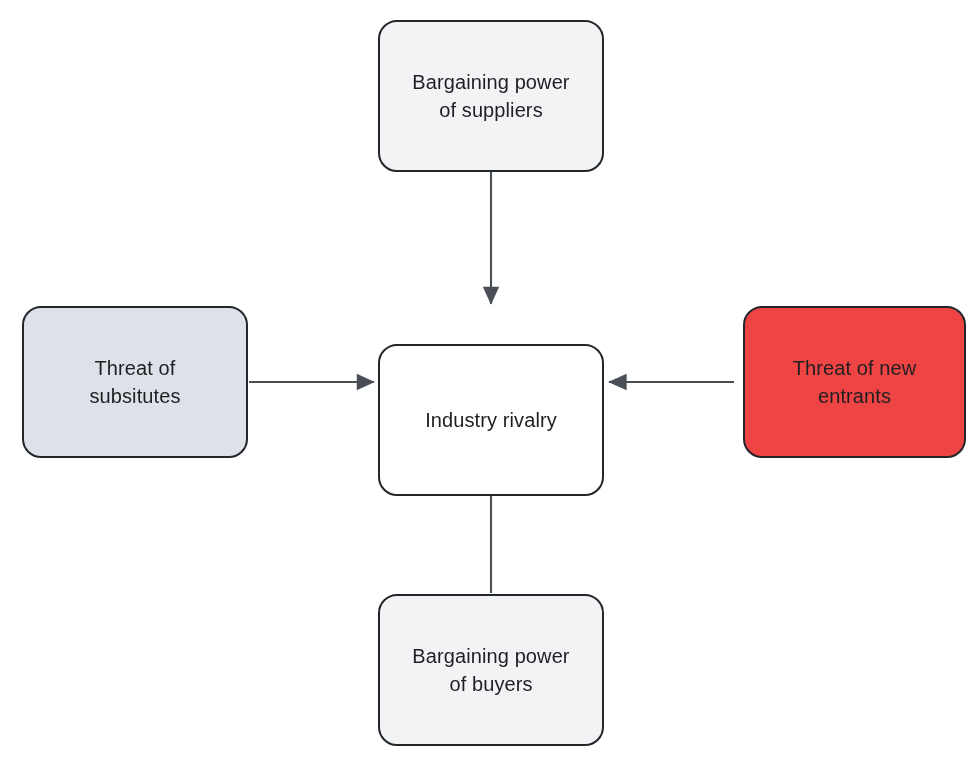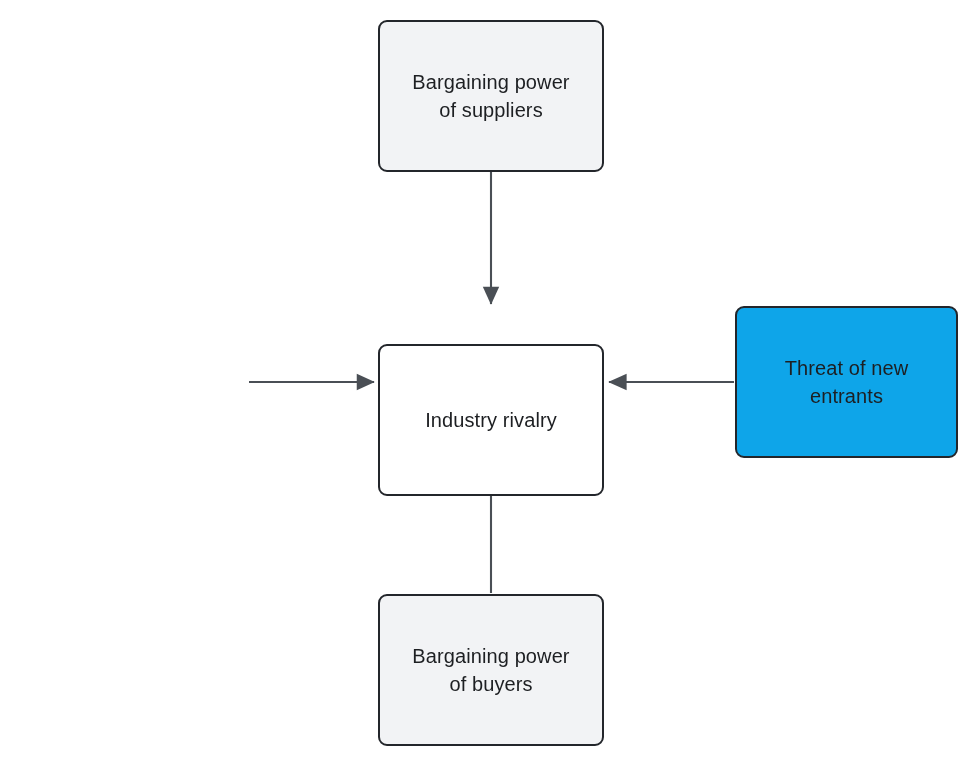--- a/index.html
+++ b/index.html
@@ -15,21 +15,21 @@
     position: relative;
     width: 977px;
     height: 768px;
     background: #ffffff;
     overflow: hidden;
   }
   .node {
     position: absolute;
     box-sizing: border-box;
     border: 2px solid #23262b;
-    border-radius: 9px;
+    border-radius: 19px;
     display: flex;
     align-items: center;
     justify-content: center;
     text-align: center;
     color: #1d1f22;
     font-family: "Liberation Sans", sans-serif;
     font-size: 20px;
     line-height: 1.42;
     letter-spacing: 0.1px;
     z-index: 3;
@@ -106,26 +106,30 @@
     <line x1="734" y1="382" x2="609" y2="382" stroke="#4a4f55" stroke-width="2.1" marker-end="url(#arrow-left)"></line>
 
     <line x1="491" y1="593" x2="491" y2="464" stroke="#4a4f55" stroke-width="2.1" marker-end="url(#arrow-up)"></line>
   </svg>
 
   <div class="node" id="node-suppliers" style="background-color: rgb(242, 243, 245); border-color: rgb(35, 38, 43);">
     <span class="node-label">Bargaining power
 of suppliers</span>
   </div>
 
+  <div class="node" id="node-substitutes" style="background-color: rgb(221, 225, 232); border-color: rgb(35, 38, 43);">
+    <span class="node-label">Threat of
+subsitutes</span>
+  </div>
 
   <div class="node" id="node-rivalry" style="background-color: rgb(255, 255, 255); border-color: rgb(35, 38, 43); margin-top: 36px;">
     <span class="node-label">Industry rivalry</span>
   </div>
 
-  <div class="node" id="node-entrants" style="background-color: #0ea5e9; border-color: rgb(35, 38, 43);">
+  <div class="node" id="node-entrants" style="background-color: #ef4444; border-color: rgb(35, 38, 43); margin-left: 8px;">
     <span class="node-label">Threat of new
 entrants</span>
   </div>
 
   <div class="node" id="node-buyers" style="background-color: rgb(242, 243, 245); border-color: rgb(35, 38, 43);">
     <span class="node-label">Bargaining power
 of buyers</span>
   </div>
 
 </div>

